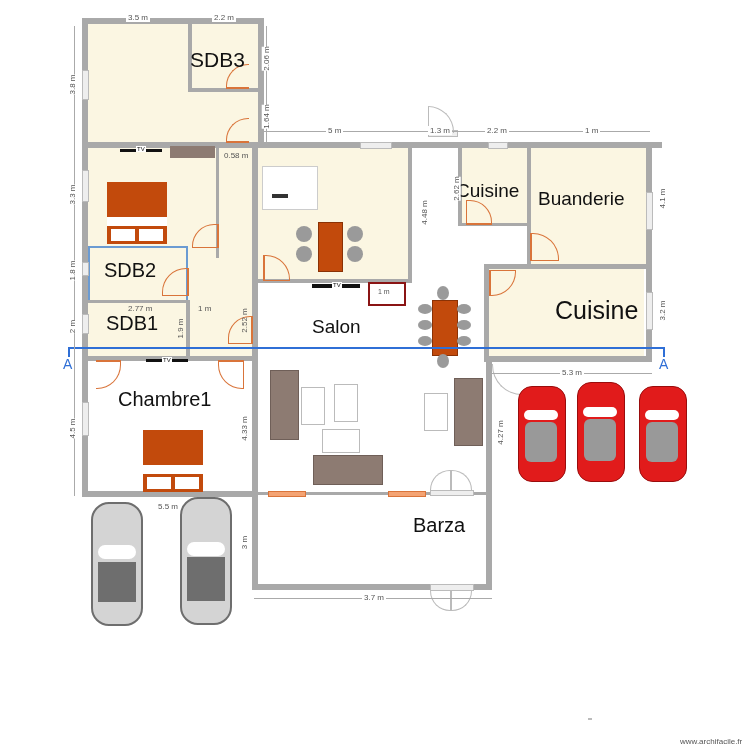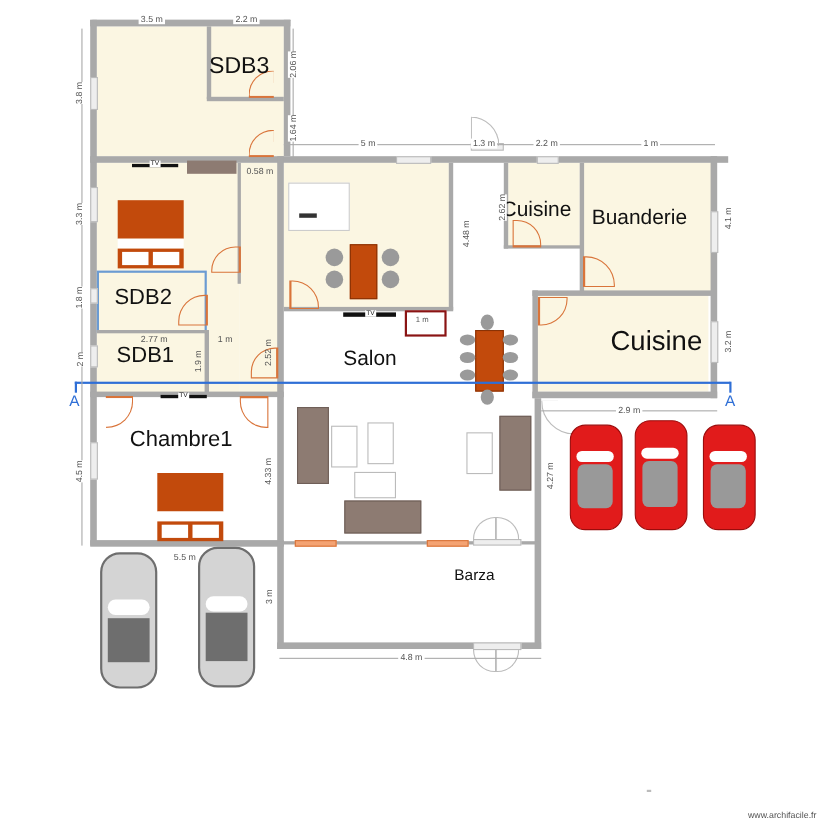--- a/index.html
+++ b/index.html
@@ -123,21 +123,21 @@
 <div class="abs" style="left:492px;top:364px;width:30px;height:30px;border:1px solid #bbb;border-radius:0 0 0 30px;border-top:none;border-right:none;"></div>
 
 <div class="label" style="left:190px;top:48px;font-size:21px;">SDB3</div>
 <div class="label" style="left:104px;top:259px;font-size:20px;">SDB2</div>
 <div class="label" style="left:106px;top:312px;font-size:20px;">SDB1</div>
 <div class="label" style="left:118px;top:388px;font-size:20px;">Chambre1</div>
 <div class="label" style="left:312px;top:316px;font-size:19px;">Salon</div>
 <div class="label" style="left:456px;top:180px;font-size:19px;">Cuisine</div>
 <div class="label" style="left:538px;top:188px;font-size:19px;">Buanderie</div>
 <div class="label" style="left:555px;top:296px;font-size:25px;">Cuisine</div>
-<div class="label" style="left:413px;top:514px;font-size:14px;">Barza</div>
+<div class="label" style="left:413px;top:514px;font-size:20px;">Barza</div>
 
 <div class="bed-head" style="left:107px;top:182px;width:60px;height:35px;"></div>
 <div class="bed-sheet" style="left:107px;top:217px;width:60px;height:9px;"></div>
 <div class="bed-foot" style="left:107px;top:226px;width:60px;height:18px;"></div>
 <div class="pillow" style="left:111px;top:229px;width:24px;height:12px;"></div>
 <div class="pillow" style="left:139px;top:229px;width:24px;height:12px;"></div>
 
 <div class="tv" style="left:120px;top:149px;width:42px;"></div>
 <div class="tv-label" style="left:136px;top:146px;">TV</div>
 <div class="abs" style="left:170px;top:146px;width:45px;height:12px;background:#8d7b72;"></div>
@@ -233,21 +233,21 @@
 <div class="dim" style="left:326px;top:126px;background:#fff;padding:0 2px;">5 m</div>
 <div class="dim" style="left:428px;top:126px;background:#fff;padding:0 2px;">1.3 m</div>
 <div class="dim" style="left:485px;top:126px;background:#fff;padding:0 2px;">2.2 m</div>
 <div class="dim" style="left:583px;top:126px;background:#fff;padding:0 2px;">1 m</div>
 <div class="dimv" style="left:412px;top:208px;background:#fff;">4.48 m</div>
 <div class="dimv" style="left:444px;top:184px;background:#fff;">2.62 m</div>
 <div class="dimv" style="left:652px;top:194px;background:#fff;">4.1 m</div>
 <div class="dimv" style="left:652px;top:306px;background:#fff;">3.2 m</div>
 
 <div class="dimline-h" style="left:492px;top:373px;width:160px;"></div>
-<div class="dim" style="left:560px;top:368px;background:#fff;padding:0 2px;">2.9 m</div>
+<div class="dim" style="left:560px;top:368px;background:#fff;padding:0 2px;">5.3 m</div>
 <div class="dimv" style="left:488px;top:428px;background:#fff;">4.27 m</div>
 
 <div class="dimv" style="left:238px;top:538px;background:#fff;">3 m</div>
 <div class="dimline-h" style="left:254px;top:598px;width:238px;"></div>
-<div class="dim" style="left:362px;top:593px;background:#fff;padding:0 2px;">4.8 m</div>
+<div class="dim" style="left:362px;top:593px;background:#fff;padding:0 2px;">3.7 m</div>
 
 <div class="abs" style="left:588px;top:718px;width:4px;height:2px;background:#bbb;"></div>
 <div class="dim" style="left:680px;top:737px;color:#555;font-size:8px;">www.archifacile.fr</div>
 
 </body></html>

